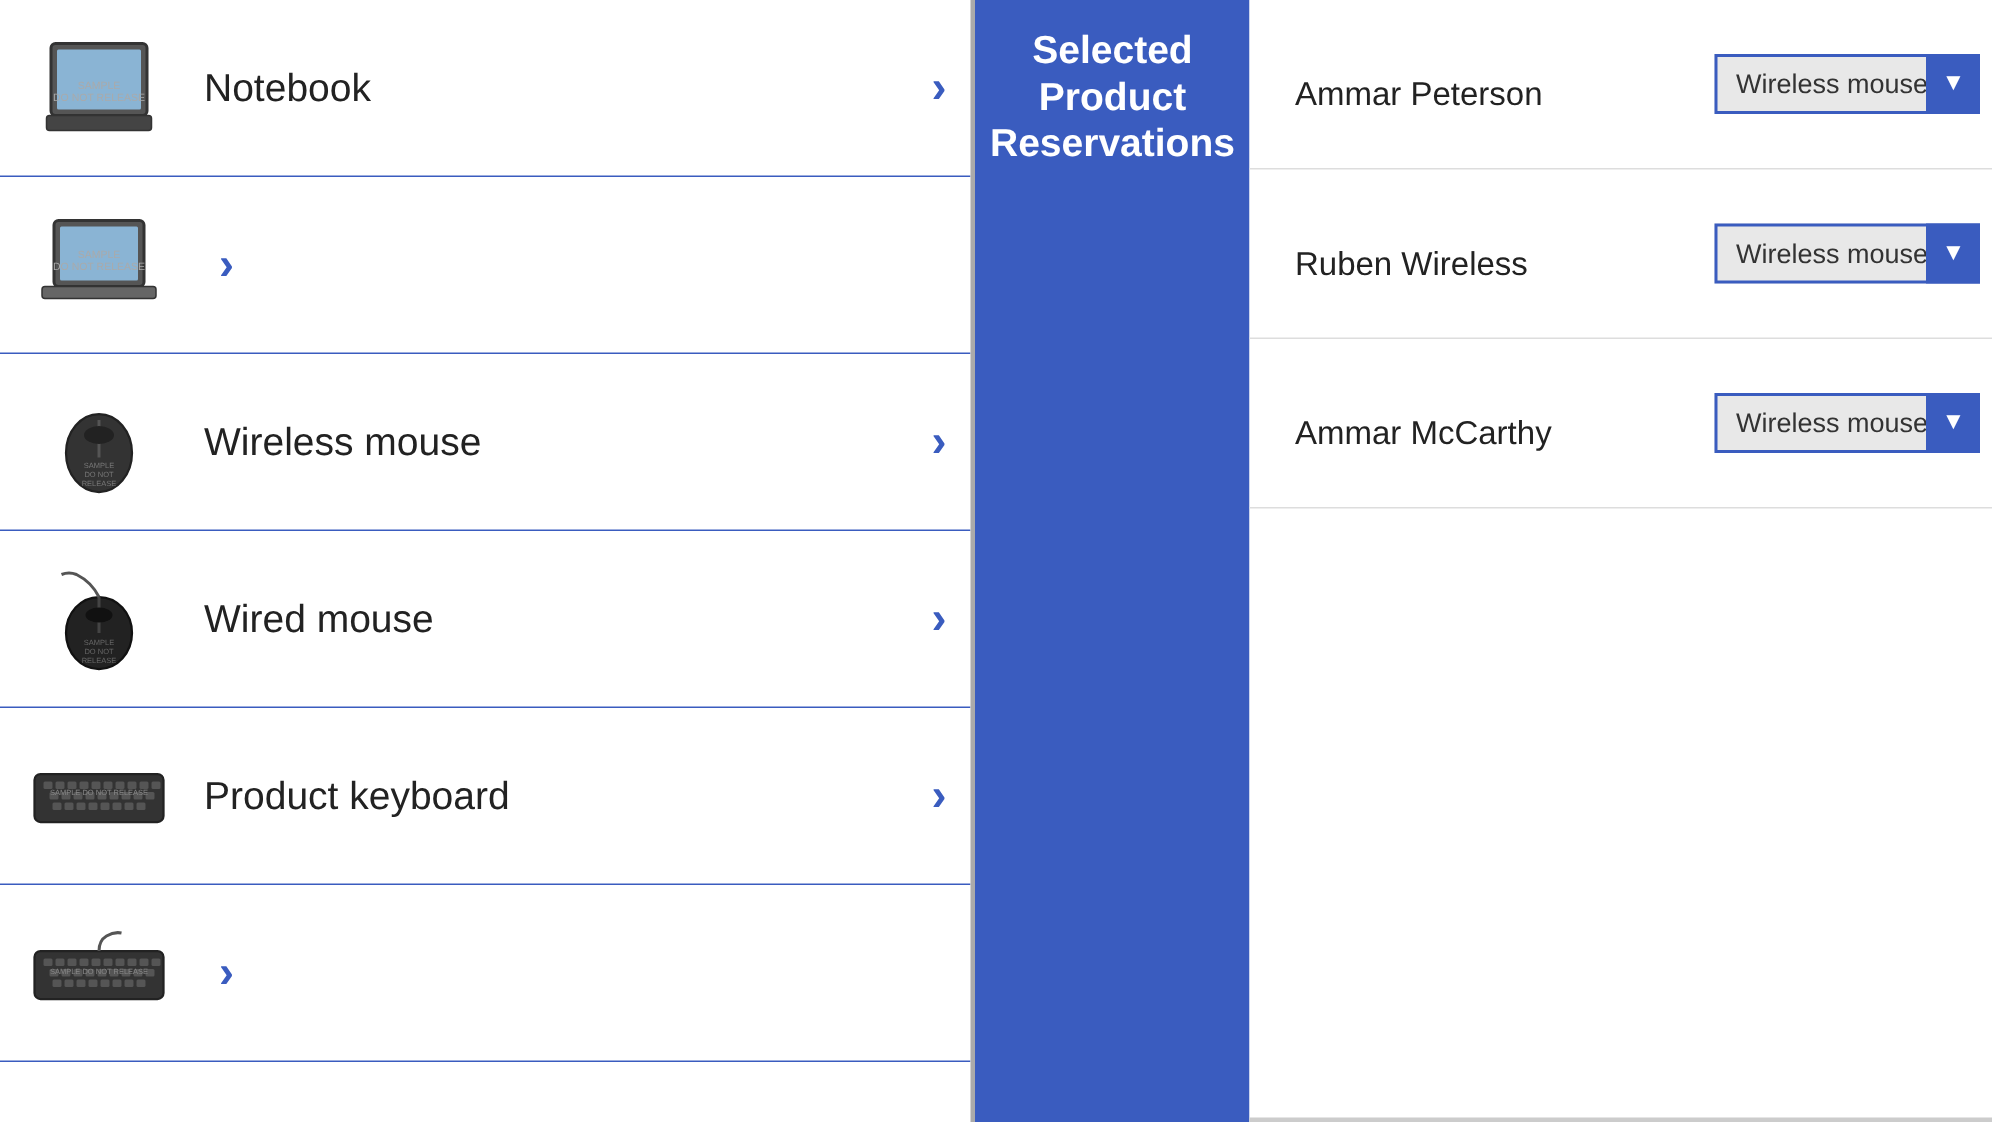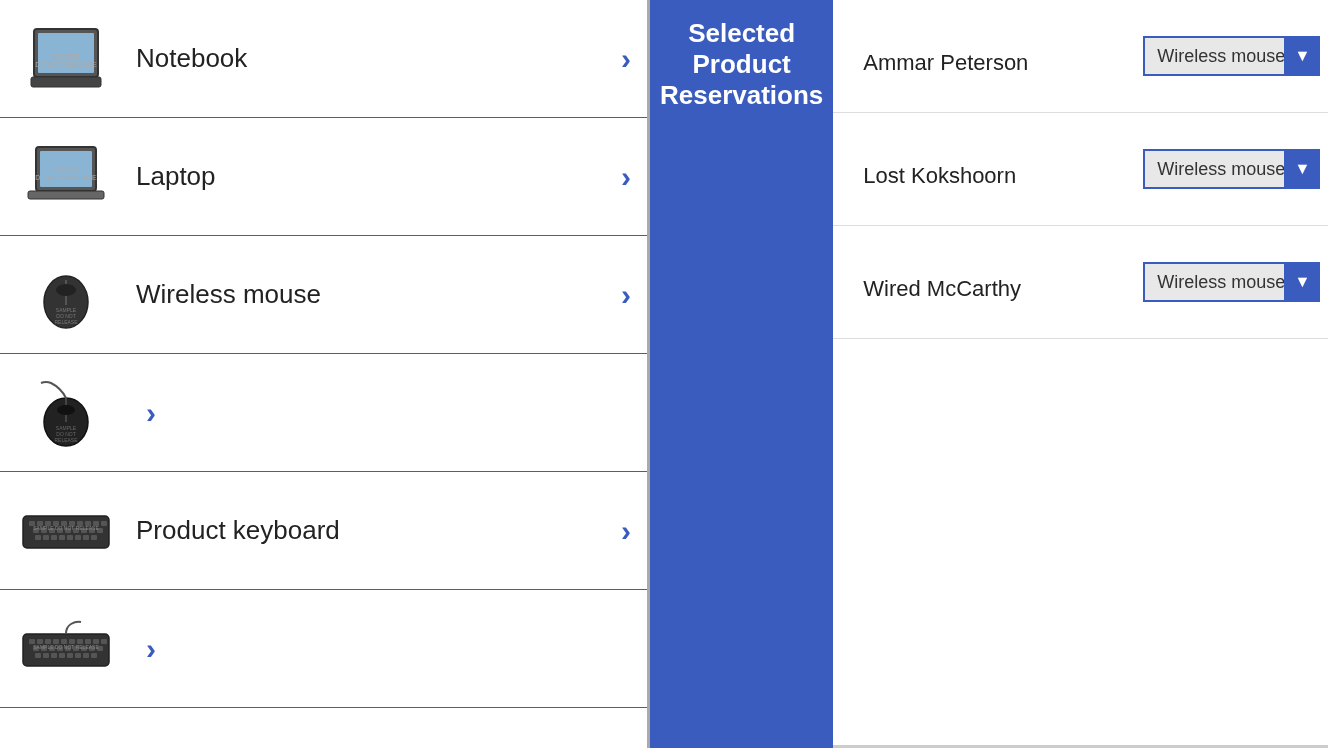--- a/index.html
+++ b/index.html
@@ -193,21 +193,20 @@
     <div class="product-item">
       <div class="product-icon">
         <svg width="80" height="70" viewBox="0 0 80 70" xmlns="http://www.w3.org/2000/svg">
       <rect x="10" y="5" width="60" height="44" rx="3" fill="#555" stroke="#333" stroke-width="2"></rect>
       <rect x="14" y="9" width="52" height="36" rx="1" fill="#8ab4d4"></rect>
       <rect x="2" y="49" width="76" height="8" rx="2" fill="#666" stroke="#333" stroke-width="1"></rect>
       <text x="40" y="30" text-anchor="middle" fill="#aaa" font-size="7">SAMPLE</text>
       <text x="40" y="38" text-anchor="middle" fill="#aaa" font-size="7">DO NOT RELEASE</text>
     </svg>
       </div>
-      <span class="product-label">Laptop</span>
       <span class="chevron-right">›</span>
     </div>
     <div class="product-item">
       <div class="product-icon">
         <svg width="70" height="70" viewBox="0 0 70 70" xmlns="http://www.w3.org/2000/svg">
       <ellipse cx="35" cy="42" rx="22" ry="26" fill="#333" stroke="#222" stroke-width="1.5"></ellipse>
       <line x1="35" y1="20" x2="35" y2="45" stroke="#555" stroke-width="2"></line>
       <ellipse cx="35" cy="30" rx="10" ry="6" fill="#222"></ellipse>
       <text x="35" y="52" text-anchor="middle" fill="#777" font-size="5">SAMPLE</text>
       <text x="35" y="58" text-anchor="middle" fill="#777" font-size="5">DO NOT</text>
@@ -222,20 +221,21 @@
         <svg width="70" height="70" viewBox="0 0 70 70" xmlns="http://www.w3.org/2000/svg">
       <ellipse cx="35" cy="44" rx="22" ry="24" fill="#222" stroke="#111" stroke-width="1.5"></ellipse>
       <line x1="35" y1="20" x2="35" y2="44" stroke="#444" stroke-width="2"></line>
       <ellipse cx="35" cy="32" rx="9" ry="5" fill="#111"></ellipse>
       <path d="M35 20 Q30 10 20 5 Q15 3 10 5" stroke="#555" stroke-width="2" fill="none"></path>
       <text x="35" y="52" text-anchor="middle" fill="#666" font-size="5">SAMPLE</text>
       <text x="35" y="58" text-anchor="middle" fill="#666" font-size="5">DO NOT</text>
       <text x="35" y="64" text-anchor="middle" fill="#666" font-size="5">RELEASE</text>
     </svg>
       </div>
+      <span class="product-label">Wired mouse</span>
       <span class="chevron-right">›</span>
     </div>
     <div class="product-item">
       <div class="product-icon">
         <svg width="90" height="50" viewBox="0 0 90 50" xmlns="http://www.w3.org/2000/svg">
       <rect x="2" y="10" width="86" height="32" rx="4" fill="#333" stroke="#222" stroke-width="1.5"></rect>
       <rect x="8" y="15" width="6" height="5" rx="1" fill="#555"></rect>
           <rect x="16" y="15" width="6" height="5" rx="1" fill="#555"></rect>
           <rect x="24" y="15" width="6" height="5" rx="1" fill="#555"></rect>
           <rect x="32" y="15" width="6" height="5" rx="1" fill="#555"></rect>
@@ -313,30 +313,30 @@
   <div class="reservation-row">
         <span class="reservation-name">Ammar Peterson</span>
         <div class="reservation-select-wrapper">
           <div class="select-wrapper"><select class="reservation-select"><option value="Wireless mouse">Wireless mouse</option><option value="Wired mouse">Wired mouse</option><option value="Wireless keyboard">Wireless keyboard</option><option value="Wired keyboard">Wired keyboard</option><option value="Notebook">Notebook</option><option value="Laptop">Laptop</option></select><div class="select-arrow">
               <span class="select-arrow-icon">▼</span>
             </div></div>
           <div class="nav-arrow-btn">›</div>
         </div>
       </div>
       <div class="reservation-row">
-        <span class="reservation-name">Lost Kokshoorn</span>
+        <span class="reservation-name">Ruben Wireless</span>
         <div class="reservation-select-wrapper">
           <div class="select-wrapper"><select class="reservation-select"><option value="Wireless mouse">Wireless mouse</option><option value="Wired mouse">Wired mouse</option><option value="Wireless keyboard">Wireless keyboard</option><option value="Wired keyboard">Wired keyboard</option><option value="Notebook">Notebook</option><option value="Laptop">Laptop</option></select><div class="select-arrow">
               <span class="select-arrow-icon">▼</span>
             </div></div>
           <div class="nav-arrow-btn">›</div>
         </div>
       </div>
       <div class="reservation-row">
-        <span class="reservation-name">Wired McCarthy</span>
+        <span class="reservation-name">Ammar McCarthy</span>
         <div class="reservation-select-wrapper">
           <div class="select-wrapper"><select class="reservation-select"><option value="Wireless mouse">Wireless mouse</option><option value="Wired mouse">Wired mouse</option><option value="Wireless keyboard">Wireless keyboard</option><option value="Wired keyboard">Wired keyboard</option><option value="Notebook">Notebook</option><option value="Laptop">Laptop</option></select><div class="select-arrow">
               <span class="select-arrow-icon">▼</span>
             </div></div>
           <div class="nav-arrow-btn">›</div>
         </div>
       </div>
     </div>
   <div class="lost-section">
     <div class="lost-body"></div>

